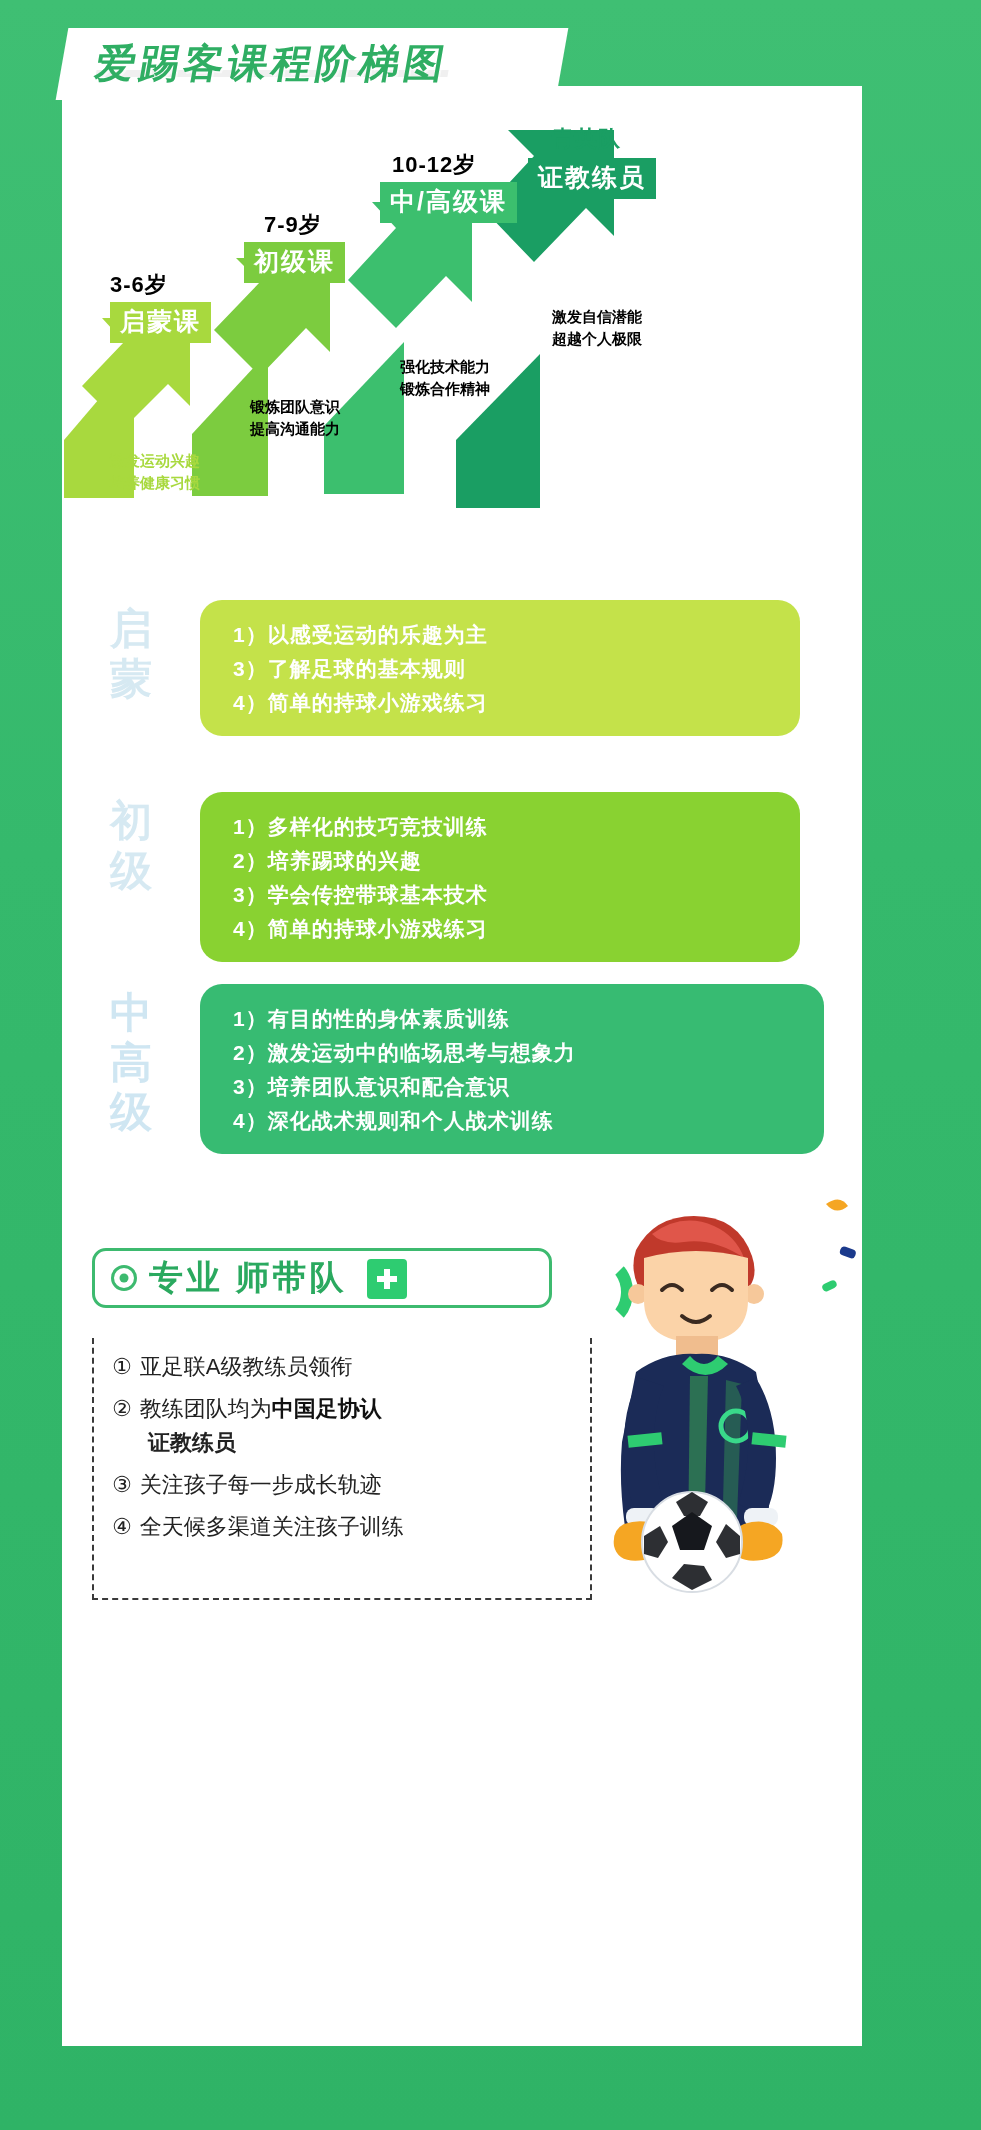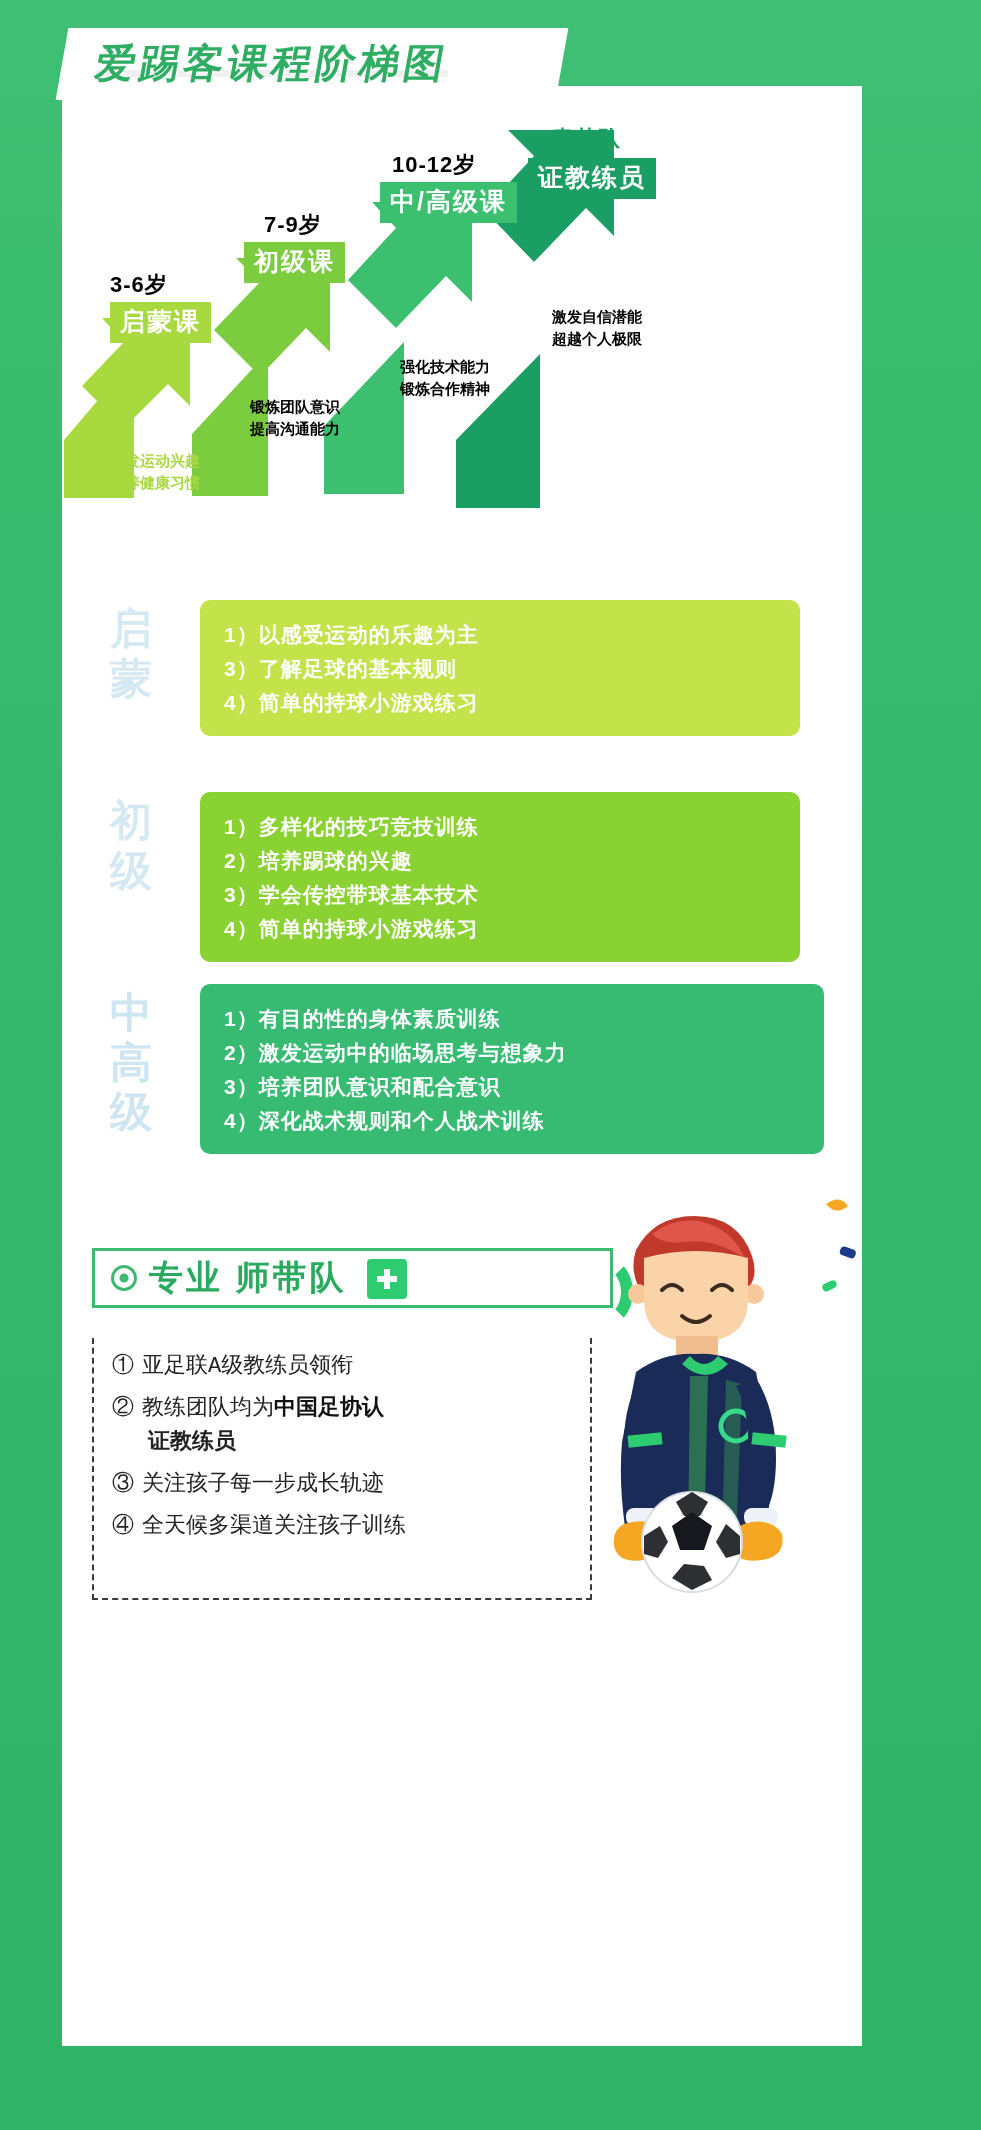--- a/index.html
+++ b/index.html
@@ -121,42 +121,42 @@
     font-size: 42px;
     font-weight: bold;
     line-height: 1.18;
     letter-spacing: 0;
   }
   .block {
     position: absolute;
     left: 138px;
     top: 0;
     width: 600px;
-    border-radius: 10px;
-    padding: 18px 24px 16px 24px;
+    border-radius: 22px;
+    padding: 18px 24px 16px 33px;
     box-sizing: border-box;
   }
   .block .item {
     font-size: 21px;
     font-weight: bold;
     color: #ffffff;
     line-height: 1.62;
     letter-spacing: 1px;
     white-space: nowrap;
   }
 
   
   .coach-banner {
     position: absolute;
     left: 92px;
     top: 1248px;
-    width: 521px;
+    width: 460px;
     height: 60px;
     border: 3px solid #3dba6f;
-    border-radius: 0;
+    border-radius: 14px;
     box-sizing: border-box;
   }
   .coach-banner-inner {
     position: absolute;
     left: 0;
     top: 0;
     display: flex;
     align-items: center;
     height: 54px;
     padding-left: 16px;
@@ -230,21 +230,20 @@
     top: 1356px;
     width: 520px;
   }
   .coach-item {
     font-size: 22px;
     color: #222222;
     line-height: 1.0;
     margin-bottom: 20px;
     white-space: nowrap;
     font-weight: 500;
-    font-family: Liberation Mono, monospace;
   }
   .coach-item .num { margin-right: 8px; }
   .coach-item b { font-weight: bold; color: #111; }
   .coach-item .cont { display: block; margin-left: 36px; margin-top: 12px; font-weight: bold; }
 
   
   .player {
     position: absolute;
     left: 540px;
     top: 1190px;

